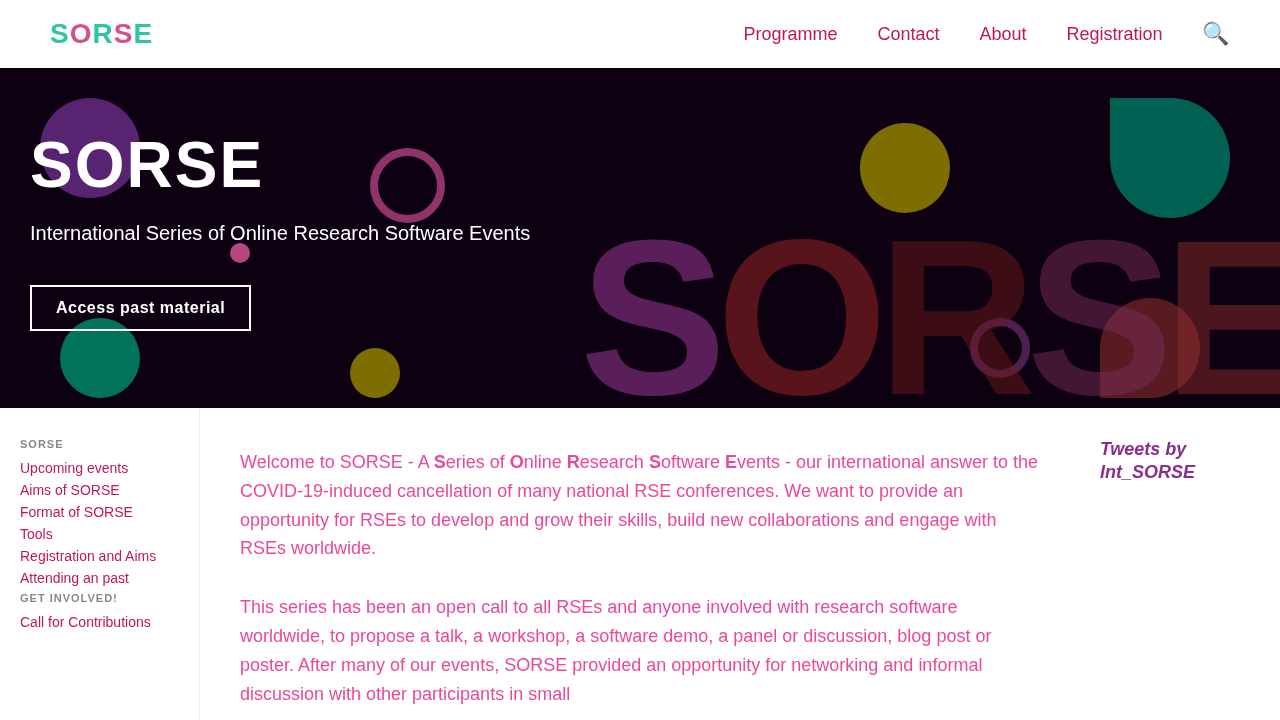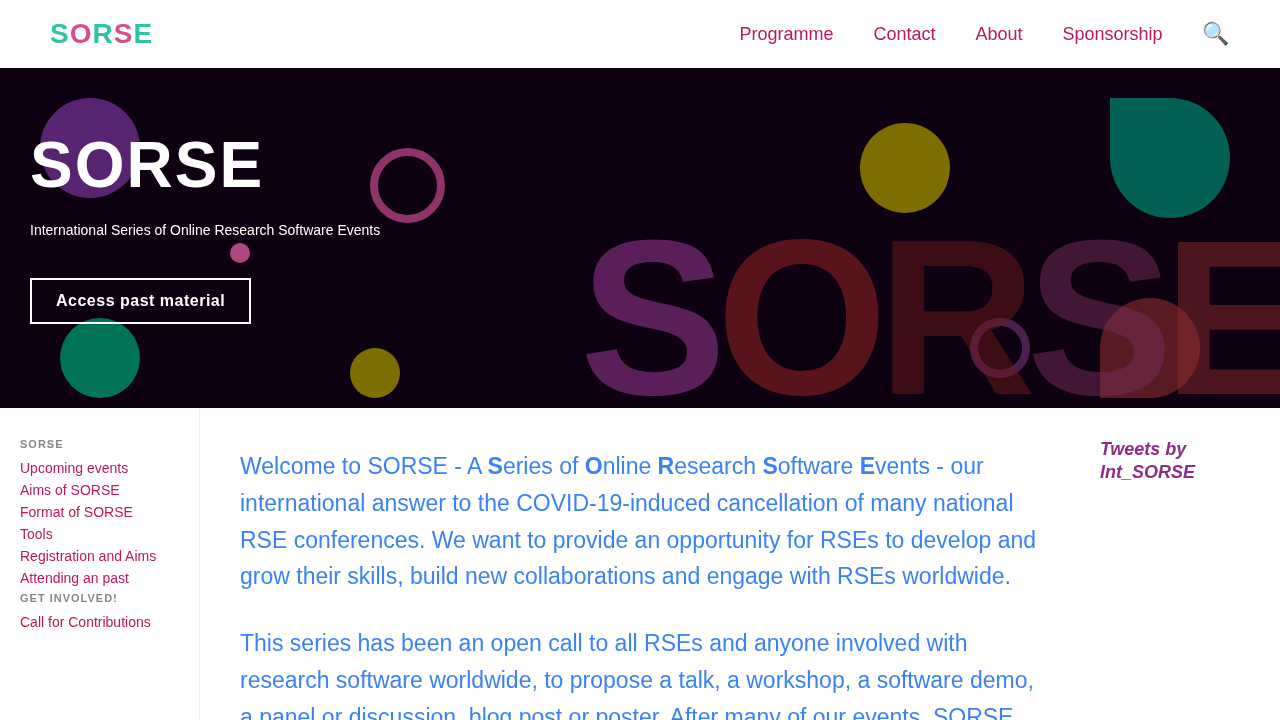--- a/index.html
+++ b/index.html
@@ -88,21 +88,21 @@
     .hero-title {
       font-size: 64px;
       font-weight: 900;
       color: #fff;
       letter-spacing: 2px;
       position: relative;
       z-index: 2;
       margin-bottom: 20px;
     }
     .hero-subtitle {
-      font-size: 14px;
+      font-size: 20px;
       font-weight: 400;
       color: #fff;
       position: relative;
       z-index: 2;
       margin-bottom: 40px;
     }
     .hero-buttons {
       display: flex;
       gap: 16px;
       position: relative;
@@ -151,24 +151,24 @@
       cursor: pointer;
     }
 
     
     .content {
       flex: 1;
       padding: 40px 40px;
       color: #222;
     }
     .content p {
-      font-size: 23px;
+      font-size: 18px;
       line-height: 1.6;
       margin-bottom: 30px;
-      color: #3b82f6;
+      color: #ec4899;
     }
     .content p b { font-weight: 900; }
 
     
     .tweets-panel {
       width: 200px;
       min-width: 200px;
       padding: 30px 20px;
     }
     .tweets-link {
@@ -185,21 +185,21 @@
 <body>
 
 <nav class="navbar">
   <div class="logo">
     <span class="logo-s1">S</span><span class="logo-o">O</span><span class="logo-r">R</span><span class="logo-s2">S</span><span class="logo-e">E</span>
   </div>
   <ul class="nav-links">
     <li><a href="#">Programme</a></li>
     <li><a href="#">Contact</a></li>
     <li><a href="#">About</a></li>
-    <li><a href="#">Sponsorship</a></li>
+    <li><a href="#">Registration</a></li>
     <li><span class="nav-search">🔍</span></li>
   </ul>
 </nav>
 
 <section class="hero">
 
   <div class="circle c1"></div>
   <div class="circle c2"></div>
   <div class="circle c3"></div>
   <div class="circle c4"></div>

